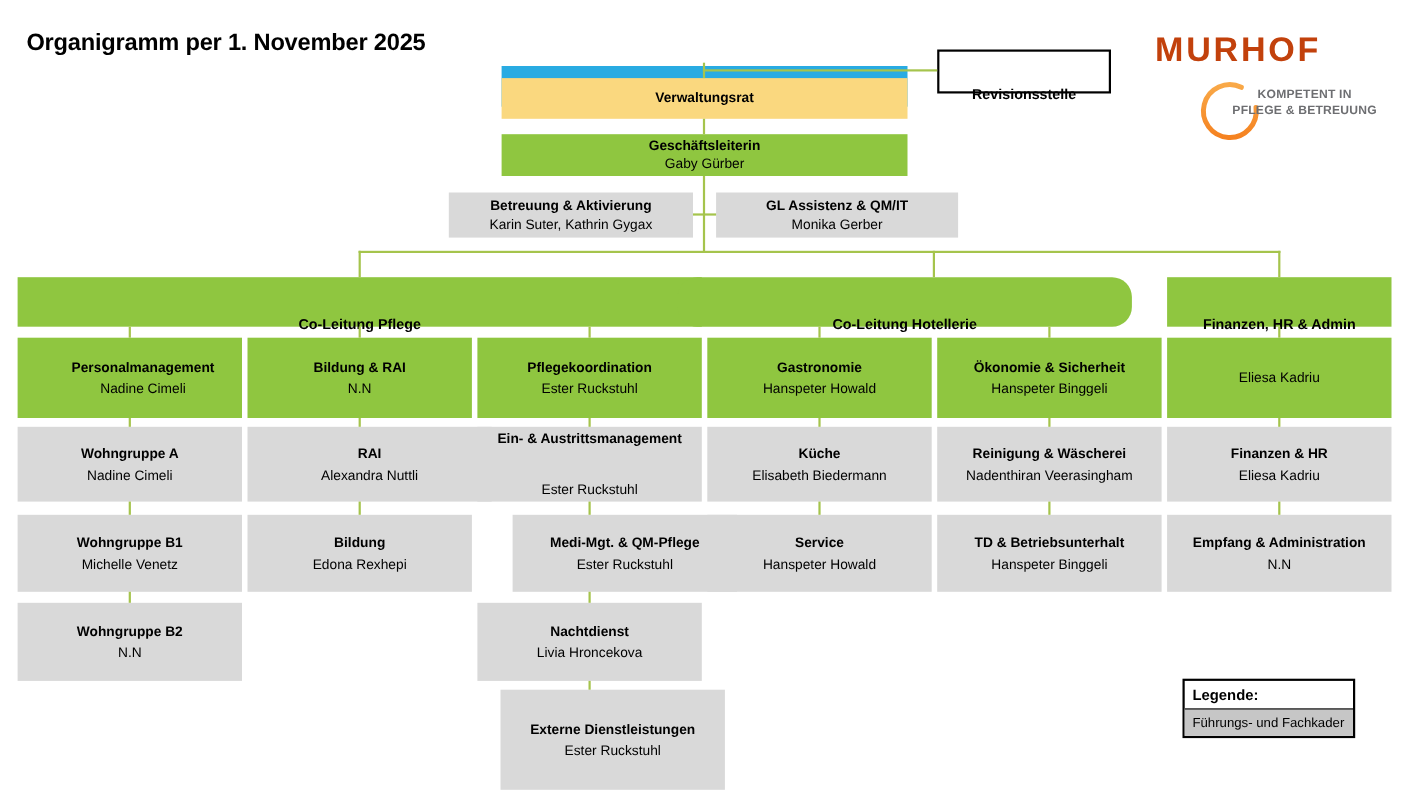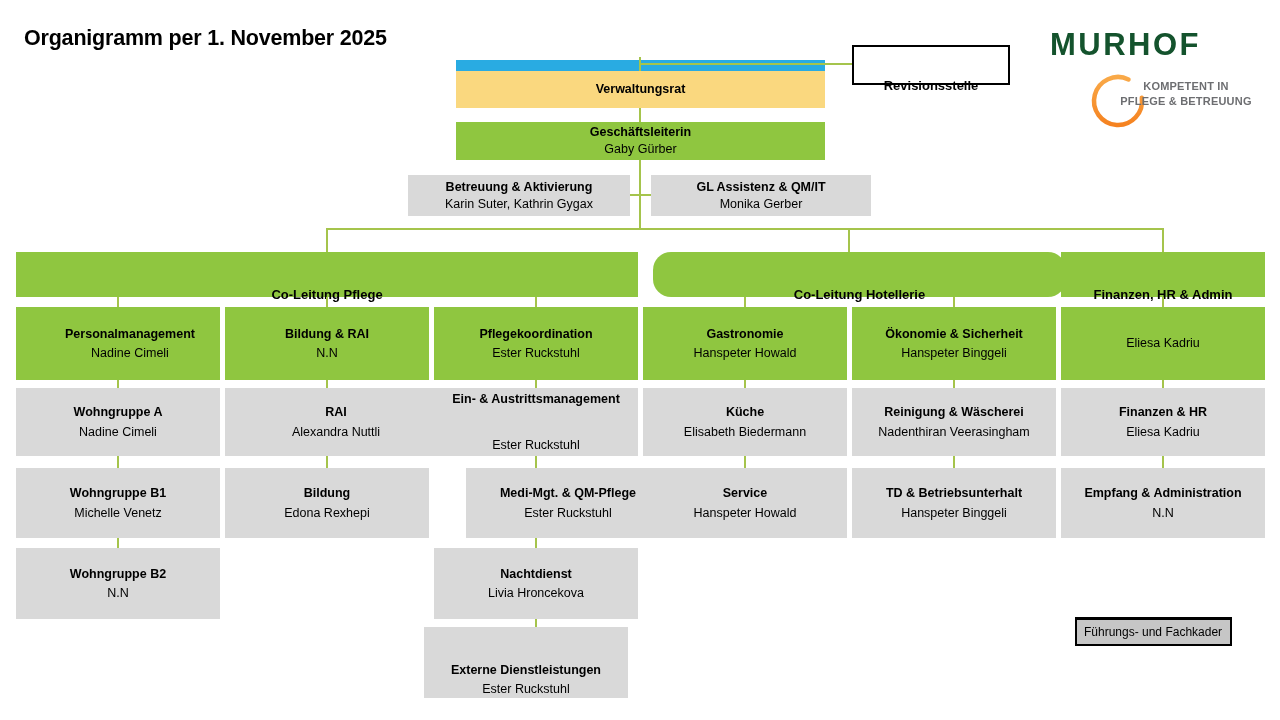--- a/index.html
+++ b/index.html
@@ -24,21 +24,21 @@
   .hdr { font-weight:bold; font-size:13px;margin-top:40px; }
   .vline, .hline { position:absolute; background:#A5C44C; }
   .vline { width:2px; }
   .hline { height:2px; }
   .page-title {
     position:absolute; left:24px; top:26px;
     font-size:21.5px; font-weight:bold; letter-spacing:-0.2px;
   }
   .logo-word {
     position:absolute; left:1050px; top:27px;
-    font-size:31px; font-weight:bold; letter-spacing:2.5px; color:#14532d;
+    font-size:31px; font-weight:bold; letter-spacing:2.5px; color:#c2410c;
   }
   .logo-tagline {
     position:absolute; left:1118px; top:79px; width:136px;
     font-size:11px; line-height:1.35; color:#6D6E71;
     text-align:center; letter-spacing:0.2px; font-weight:bold;
   }
   .legend {
     position:absolute; left:1075px; top:617px; width:157px;
     background:#fff; border:2px solid #000; box-sizing:border-box;
   }
@@ -90,21 +90,21 @@
   <span class="bn" style="line-height:1.3;">Karin Suter, Kathrin Gygax</span>
 </div>
 <div class="box gray" style="left:651px; top:175px; width:220px; height:41px;">
   <span class="bt" style="line-height:1.4;">GL Assistenz &amp; QM/IT</span>
   <span class="bn" style="line-height:1.3;">Monika Gerber</span>
 </div>
 
 <div class="box green" style="left:16px; top:252px; width:622px; height:45px;">
   <span class="hdr">Co-Leitung Pflege</span>
 </div>
-<div class="box green" style="left:653px; top:252px; width:413px; height:45px;border-radius:18px;">
+<div class="box green" style="left:616px; top:252px; width:413px; height:45px;border-radius:18px;">
   <span class="hdr">Co-Leitung Hotellerie</span>
 </div>
 <div class="box green" style="left:1061px; top:252px; width:204px; height:45px;">
   <span class="hdr">Finanzen, HR &amp; Admin</span>
 </div>
 
 <div class="box green" style="left:16px; top:307px; width:204px; height:73px;padding-left:24px;">
   <span class="bt">Personalmanagement</span>
   <span class="bn">Nadine Cimeli</span>
 </div>
@@ -180,21 +180,21 @@
 
 <div class="box gray" style="left:16px; top:548px; width:204px; height:71px;">
   <span class="bt">Wohngruppe B2</span>
   <span class="bn">N.N</span>
 </div>
 <div class="box gray" style="left:434px; top:548px; width:204px; height:71px;">
   <span class="bt">Nachtdienst</span>
   <span class="bn">Livia Hroncekova</span>
 </div>
 
-<div class="box gray" style="left:424px; top:627px; width:204px; height:71px;justify-content:flex-end;">
+<div class="box gray" style="left:455px; top:627px; width:204px; height:91px;">
   <span class="bt">Externe Dienstleistungen</span>
   <span class="bn">Ester Ruckstuhl</span>
 </div>
 
 <div class="vline" style="left:639px; top:57px; height:14px;"></div>
 <div class="hline" style="left:639px; top:63px; width:213px;"></div>
 <div class="vline" style="left:639px; top:108px; height:14px;"></div>
 <div class="vline" style="left:639px; top:160px; height:70px;"></div>
 <div class="hline" style="left:630px; top:194px; width:21px;"></div>
 <div class="hline" style="left:326px; top:228px; width:838px;"></div>
@@ -221,14 +221,15 @@
 <div class="vline" style="left:535px; top:456px; height:12px;"></div>
 <div class="vline" style="left:744px; top:456px; height:12px;"></div>
 <div class="vline" style="left:953px; top:456px; height:12px;"></div>
 <div class="vline" style="left:1162px; top:456px; height:12px;"></div>
 
 <div class="vline" style="left:117px; top:538px; height:10px;"></div>
 <div class="vline" style="left:535px; top:538px; height:10px;"></div>
 <div class="vline" style="left:535px; top:619px; height:8px;"></div>
 
 <div class="legend">
+  <div class="legend-title">Legende:</div>
   <div class="legend-row legend-gray">Führungs- und Fachkader</div>
 </div>
 
 </body></html>

